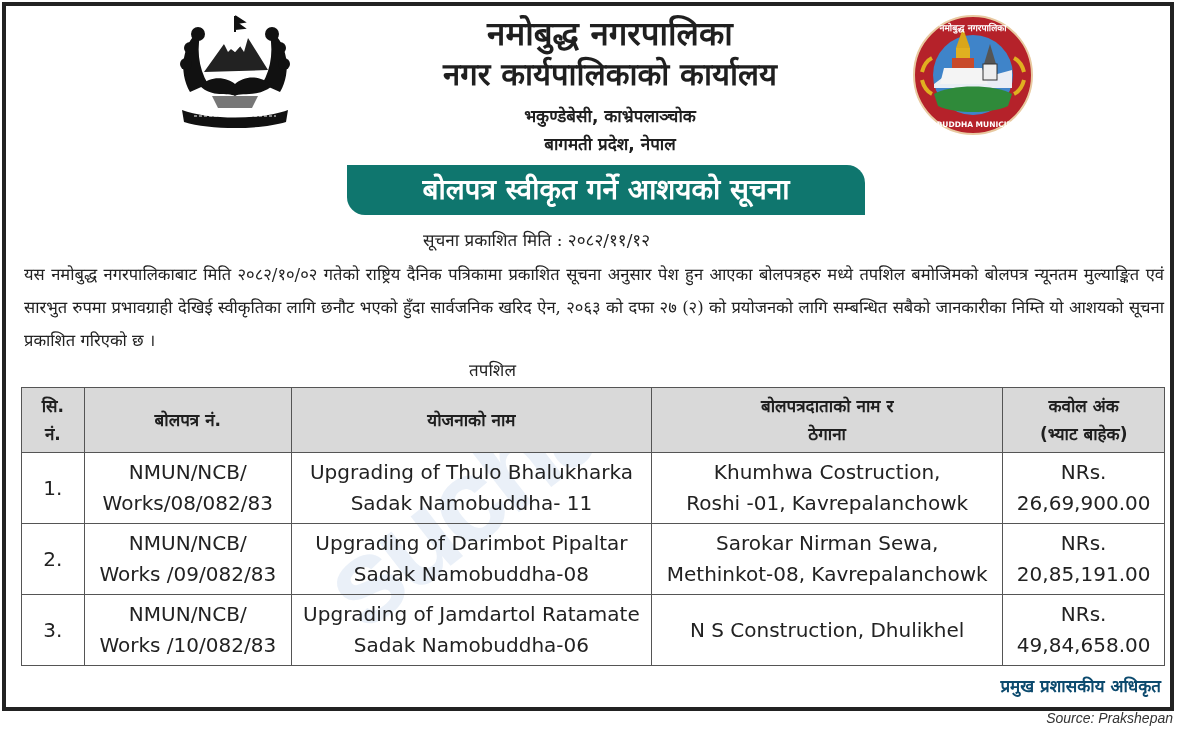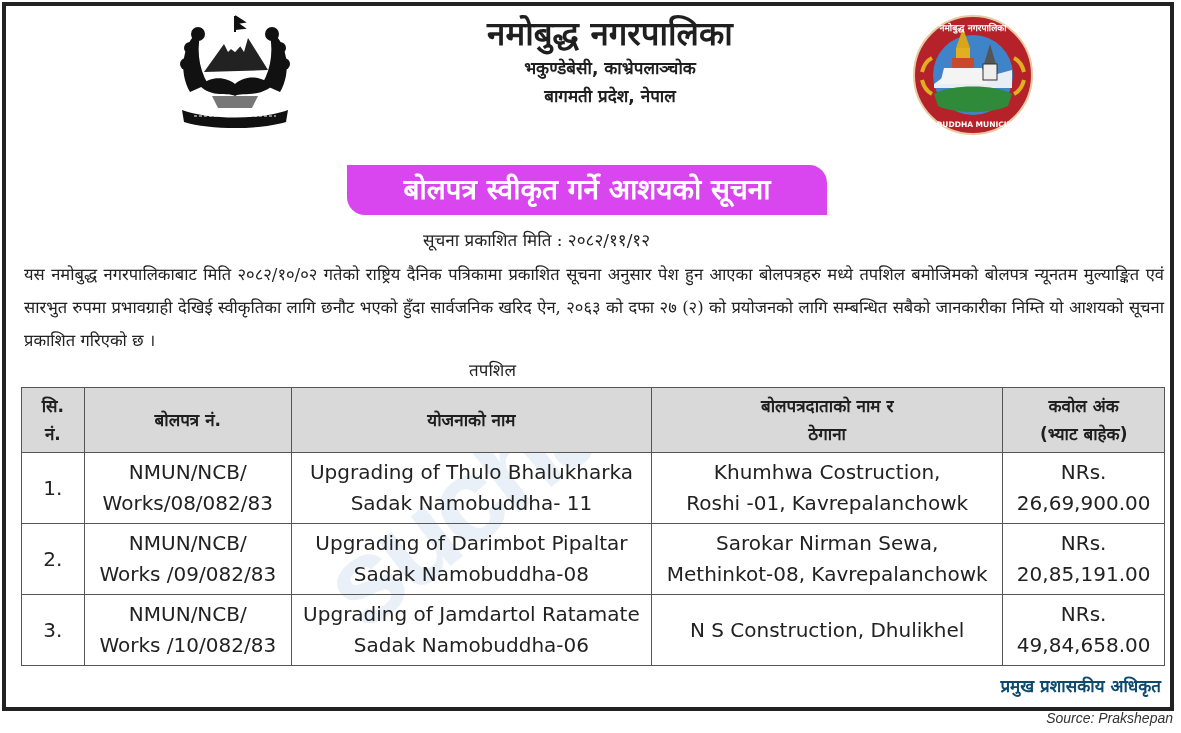--- a/index.html
+++ b/index.html
@@ -17,25 +17,25 @@
       position: absolute; left: 168px; top: 12px; width: 134px; height: 118px;
     }
     .emblem-right {
       position: absolute; left: 910px; top: 14px; width: 126px; height: 122px;
     }
     .header-block {
       position: absolute; left: 360px; top: 14px; width: 500px; text-align: center;
     }
     .h-line1 { font: bold 33px "DejaVu Sans", sans-serif; line-height: 40px; color: #1f1f1f; }
     .h-line2 { font: bold 31px "DejaVu Sans", sans-serif; line-height: 40px; color: #1f1f1f; }
-    .h-line3 { font: bold 17px "DejaVu Sans", sans-serif; line-height: 28px; color: #1f1f1f; margin-top: 0; }
+    .h-line3 { font: bold 17px "DejaVu Sans", sans-serif; line-height: 28px; color: #1f1f1f; margin-top: 8px; }
     .h-line4 { font: bold 17px "DejaVu Sans", sans-serif; line-height: 28px; color: #1f1f1f; }
     .title-banner {
-      position: absolute; left: 347px; top: 165px; width: 480px; height: 50px;
-      background: #d946ef; color: #fff; border-radius: 0 18px 0 18px;
+      position: absolute; left: 347px; top: 165px; width: 518px; height: 50px;
+      background: #0f766e; color: #fff; border-radius: 0 18px 0 18px;
       font: bold 28px "DejaVu Sans", sans-serif; text-align: center; line-height: 50px;
     }
     .pub-date {
       position: absolute; left: 0; width: 1073px; top: 228px; text-align: center;
       font: 17px "DejaVu Serif", serif; color: #222;
     }
     .body-para {
       position: absolute; left: 24px; top: 258px; width: 1140px;
       font: 16.5px "DejaVu Serif", serif; line-height: 33px; color: #222; text-align: justify;
     }
@@ -90,20 +90,21 @@
     <path d="M56 32 L60 40 L64 36 L67 40 L72 34 L76 40 L80 26 Z" fill="#fff"></path>
     <path d="M32 74 C44 62 60 66 67 72 C76 64 92 62 104 74 C90 86 72 80 67 84 C60 80 44 86 32 74 Z" fill="#111"></path>
     <path d="M44 84 L90 84 L84 96 L50 96 Z" fill="#777"></path>
     <path d="M14 98 C40 108 94 108 120 98 L118 110 C92 118 42 118 16 110 Z" fill="#111"></path>
     <path d="M26 104 L108 104" stroke="#fff" stroke-width="1" stroke-dasharray="3 2"></path>
   </svg>
 </div>
 
 <div class="header-block">
   <div class="h-line1">नमोबुद्ध नगरपालिका</div>
+  <div class="h-line2">नगर कार्यपालिकाको कार्यालय</div>
   <div class="h-line3">भकुण्डेबेसी, काभ्रेपलाञ्चोक</div>
   <div class="h-line4">बागमती प्रदेश, नेपाल</div>
 </div>
 
 <div class="emblem-right">
   <svg width="126" height="122" viewBox="0 0 126 122">
     <circle cx="63" cy="61" r="59" fill="#b5222a"></circle>
     <circle cx="63" cy="61" r="59" fill="none" stroke="#e8c9a0" stroke-width="2"></circle>
     <circle cx="63" cy="61" r="40" fill="#3f84c9"></circle>
     <path d="M24 70 L40 58 L52 64 L66 54 L80 62 L102 56 L102 74 L24 74 Z" fill="#e9eef5"></path>

